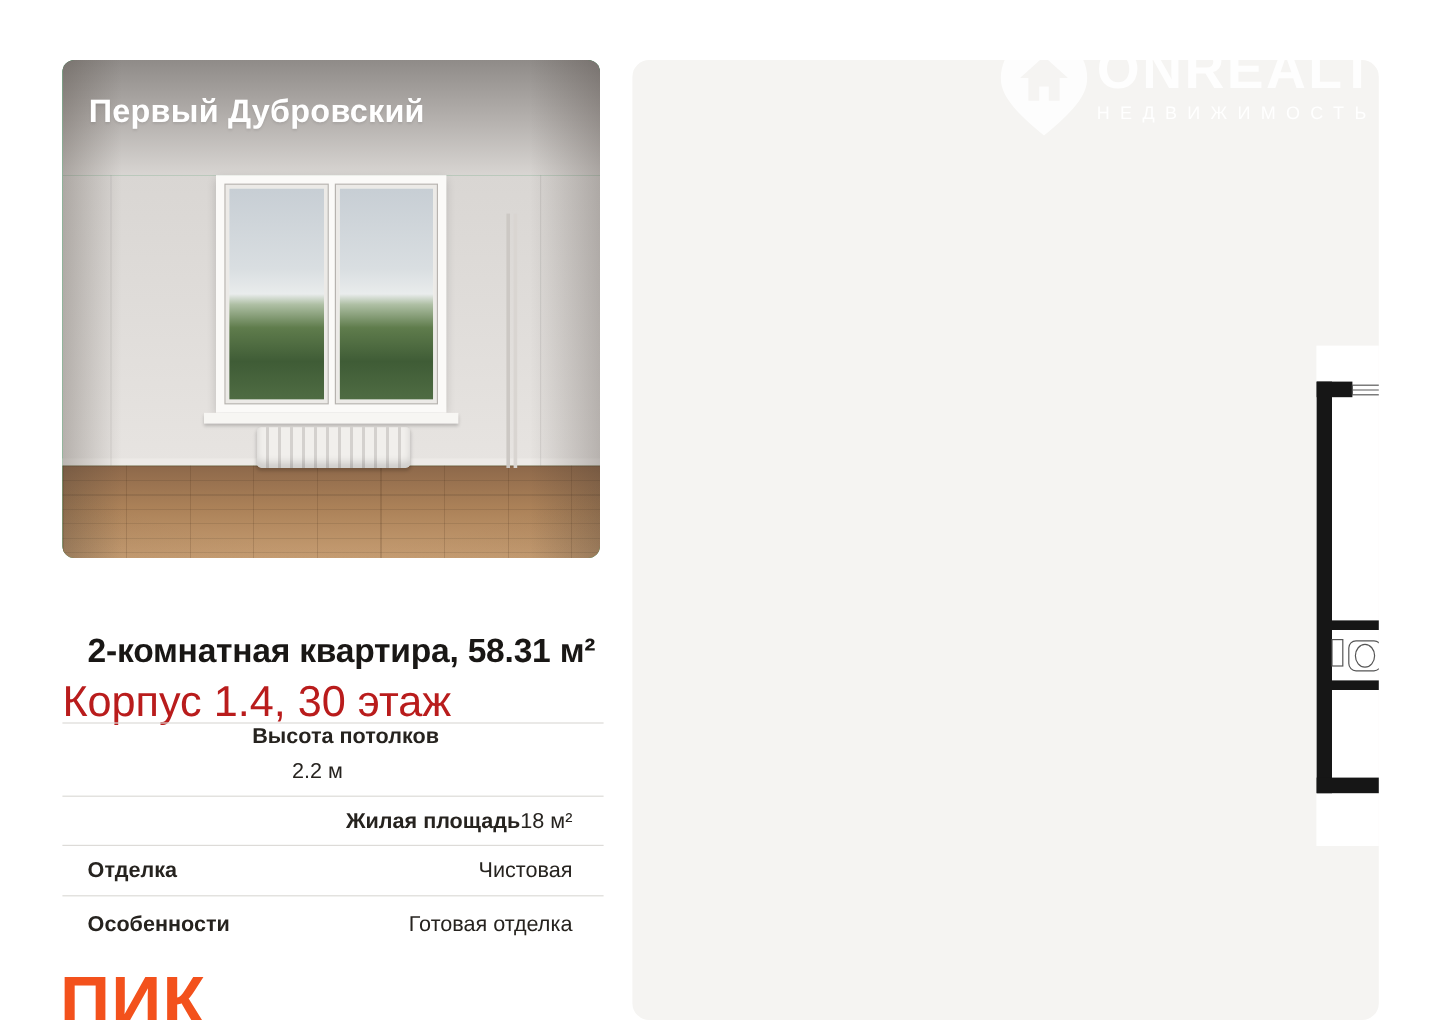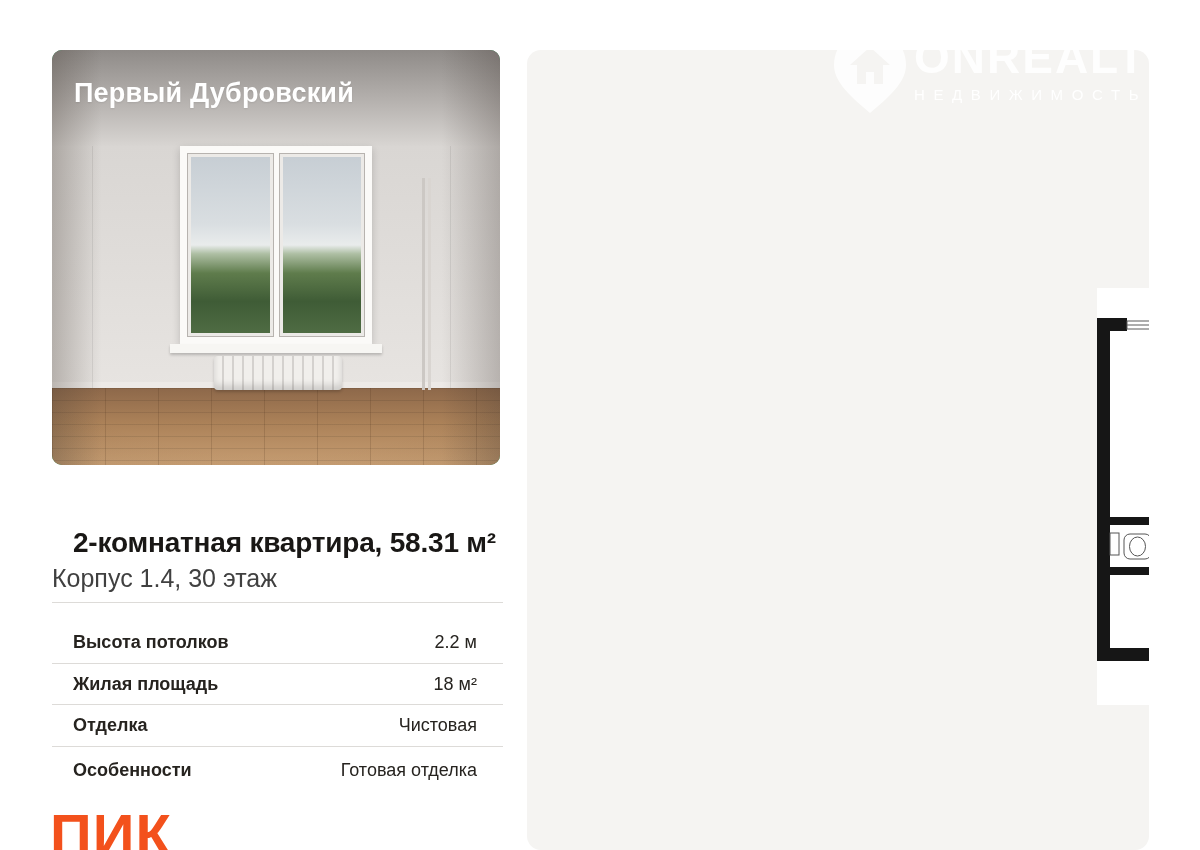--- a/index.html
+++ b/index.html
@@ -38,29 +38,29 @@
   .ph-pipe1{left:370px;background:#ccc8c4;}
   .ph-pipe2{left:376px;background:#d9d5d1;}
   .ph-vignette{position:absolute;left:0;top:0;width:100%;height:100%;
                background:radial-gradient(130% 95% at 50% 42%,transparent 58%,rgba(40,34,28,.15) 100%);}
   .ph-title{position:absolute;left:22px;top:28px;color:#ffffff;font-size:27px;font-weight:700;
             letter-spacing:.2px;text-shadow:0 1px 2px rgba(0,0,0,.08);}
 
   
   .title{position:absolute;left:52px;top:527px;width:460px;font-size:28px;font-weight:700;
          color:#191715;letter-spacing:-.2px;margin-left:21px;}
-  .subtitle{position:absolute;left:52px;top:564px;width:460px;font-size:25px;font-weight:500;
-            color:#404040;}
+  .subtitle{position:absolute;left:52px;top:564px;width:460px;font-size:36px;font-weight:500;
+            color:#b91c1c;}
 
   
   .specs{position:absolute;left:52px;top:602px;width:451px;}
   .spec-row{display:flex;justify-content:space-between;align-items:center;border-top:1px solid #dddbd8;
             box-sizing:border-box;}
-  .spec-row.r1{height:61px;align-items:flex-end;padding-bottom:10px;}
-  .spec-row.r2{height:41px;} .spec-row.r3{height:42px;} .spec-row.r4{height:48px;}
+  .spec-row.r1{height:61px;align-items:center;padding-bottom:10px;flex-direction:column;}
+  .spec-row.r2{height:41px;justify-content:flex-end;} .spec-row.r3{height:42px;} .spec-row.r4{height:48px;}
   .spec-label{font-size:18px;font-weight:600;color:#26231f;padding-left:21px;}
   .spec-value{font-size:18px;font-weight:400;color:#26231f;padding-right:26px;}
 
   
   .pik{position:absolute;left:50px;top:806px;font-size:58px;font-weight:900;letter-spacing:1px;
        color:#F3511C;line-height:1;}
 
   
   .panel{position:absolute;left:527px;top:50px;width:622px;height:800px;background:#f5f4f2;
          border-radius:14px;overflow:hidden;}

